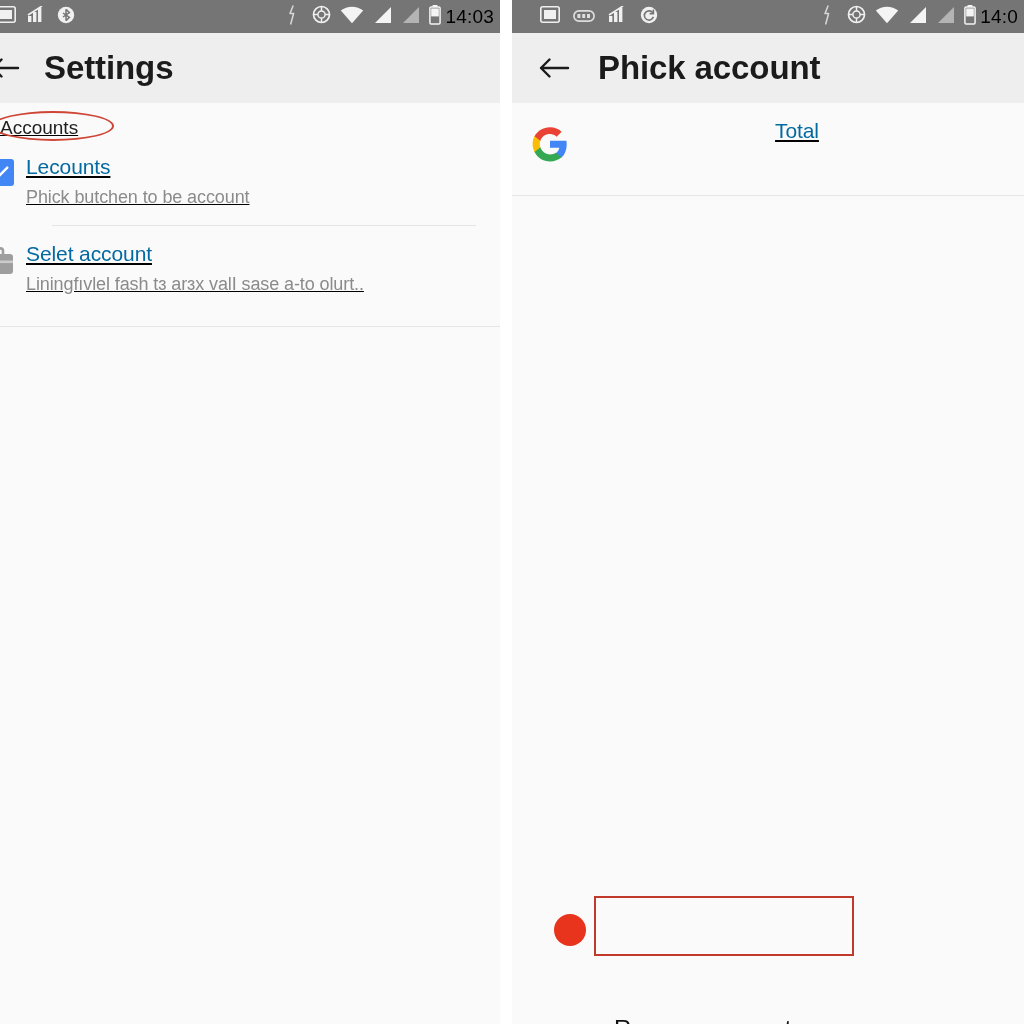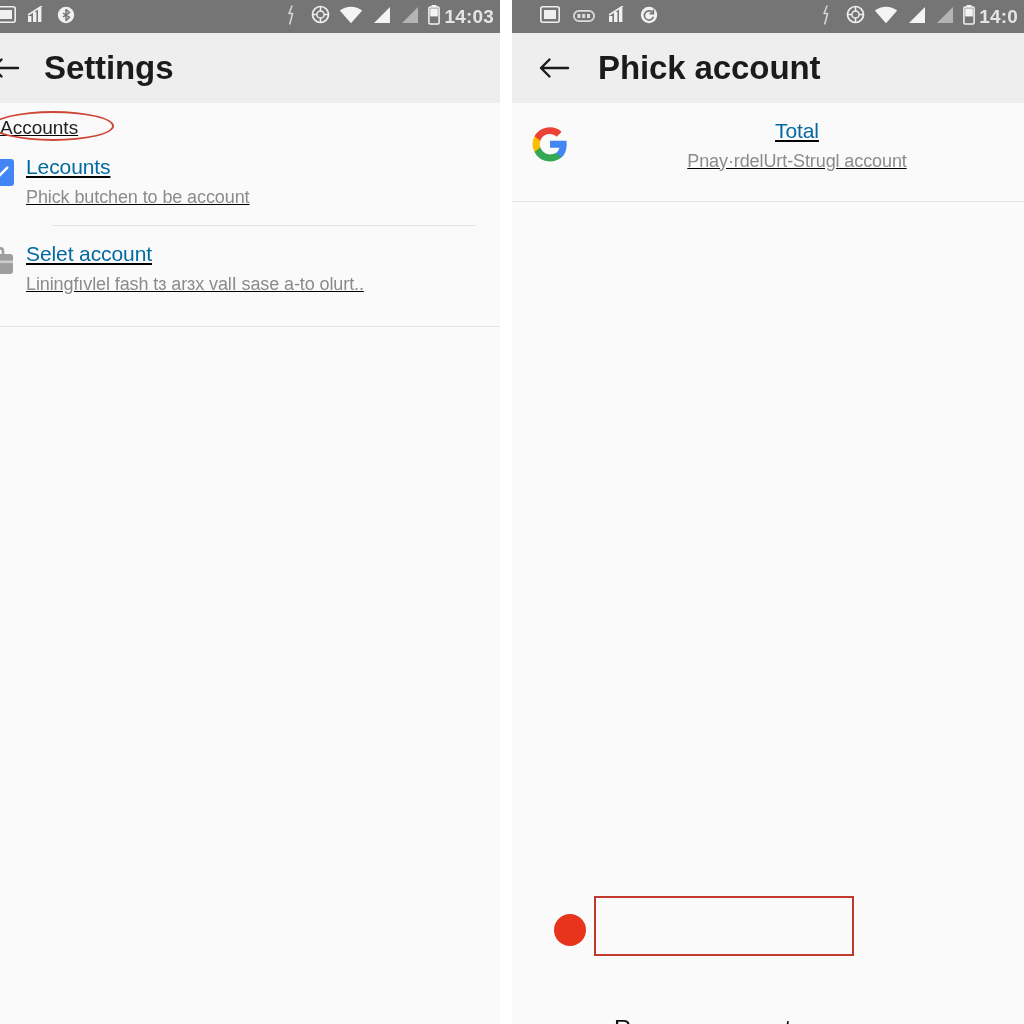--- a/index.html
+++ b/index.html
@@ -19,21 +19,21 @@
 
   
   .statusbar {
     position:relative; height:33px; background:#757575;
     display:flex; align-items:center; padding:0 6px;
   }
   .sb-left  { display:flex; align-items:center; gap:11px; flex:0 0 auto; }
   .sb-spacer{ flex:1 1 auto; }
   .sb-right { display:flex; align-items:center; gap:9px; flex:0 0 auto; }
   .sb-time {
-    color:#e5e5e5; font-size:19px; font-weight:700; letter-spacing:.2px;
+    color:#000000; font-size:19px; font-weight:400; letter-spacing:.2px;
     margin-left:4px; white-space:nowrap;
   }
   .sb-ico { display:block; }
 
   
   .toolbar {
     height:70px; background:#eeeeee;
     display:flex; align-items:center;
     box-shadow:0 1px 0 rgba(0,0,0,0.045);
   }
@@ -316,21 +316,20 @@
             <svg width="38" height="38" viewBox="0 0 48 48">
               <path fill="#4285F4" d="M45.1 24.5c0-1.6-.14-3.2-.43-4.7H24v9h11.8c-.5 2.8-2.05 5.2-4.4 6.8v5.6h7.1c4.2-3.8 6.6-9.5 6.6-16.7z"></path>
               <path fill="#34A853" d="M24 46c5.9 0 10.9-2 14.5-5.3l-7.1-5.6c-2 1.3-4.5 2.1-7.4 2.1-5.7 0-10.5-3.8-12.2-9H4.5v5.8C8.1 41.3 15.4 46 24 46z"></path>
               <path fill="#FBBC05" d="M11.8 28.2c-.44-1.3-.7-2.7-.7-4.2s.26-2.9.7-4.2v-5.8H4.5C2.9 17.2 2 20.5 2 24s.9 6.8 2.5 10l7.3-5.8z"></path>
               <path fill="#EA4335" d="M24 11.5c3.2 0 6.1 1.1 8.4 3.3l6.3-6.3C34.9 4.9 29.9 2.8 24 2.8 15.4 2.8 8.1 7.5 4.5 14.2l7.3 5.8c1.7-5.2 6.5-8.5 12.2-8.5z"></path>
             </svg>
           </span>
         </div>
         <div class="row-text">
           <div class="row-title">Total</div>
-          <div class="row-sub">Pnay·rdelUrt-Strugl  account</div>
         </div>
       </div>
 
       <div class="divider-full" style="margin-top:10px;"></div>
 
       <span class="remove-label" style="left:102px; top:912px;">Remove account</span>
     </div>
 
     <div class="anno-dot" style="left:42px; top:914px; width:32px; height:32px;"></div>
     <div class="anno-box" style="left:82px; top:896px; width:260px; height:60px;"></div>

